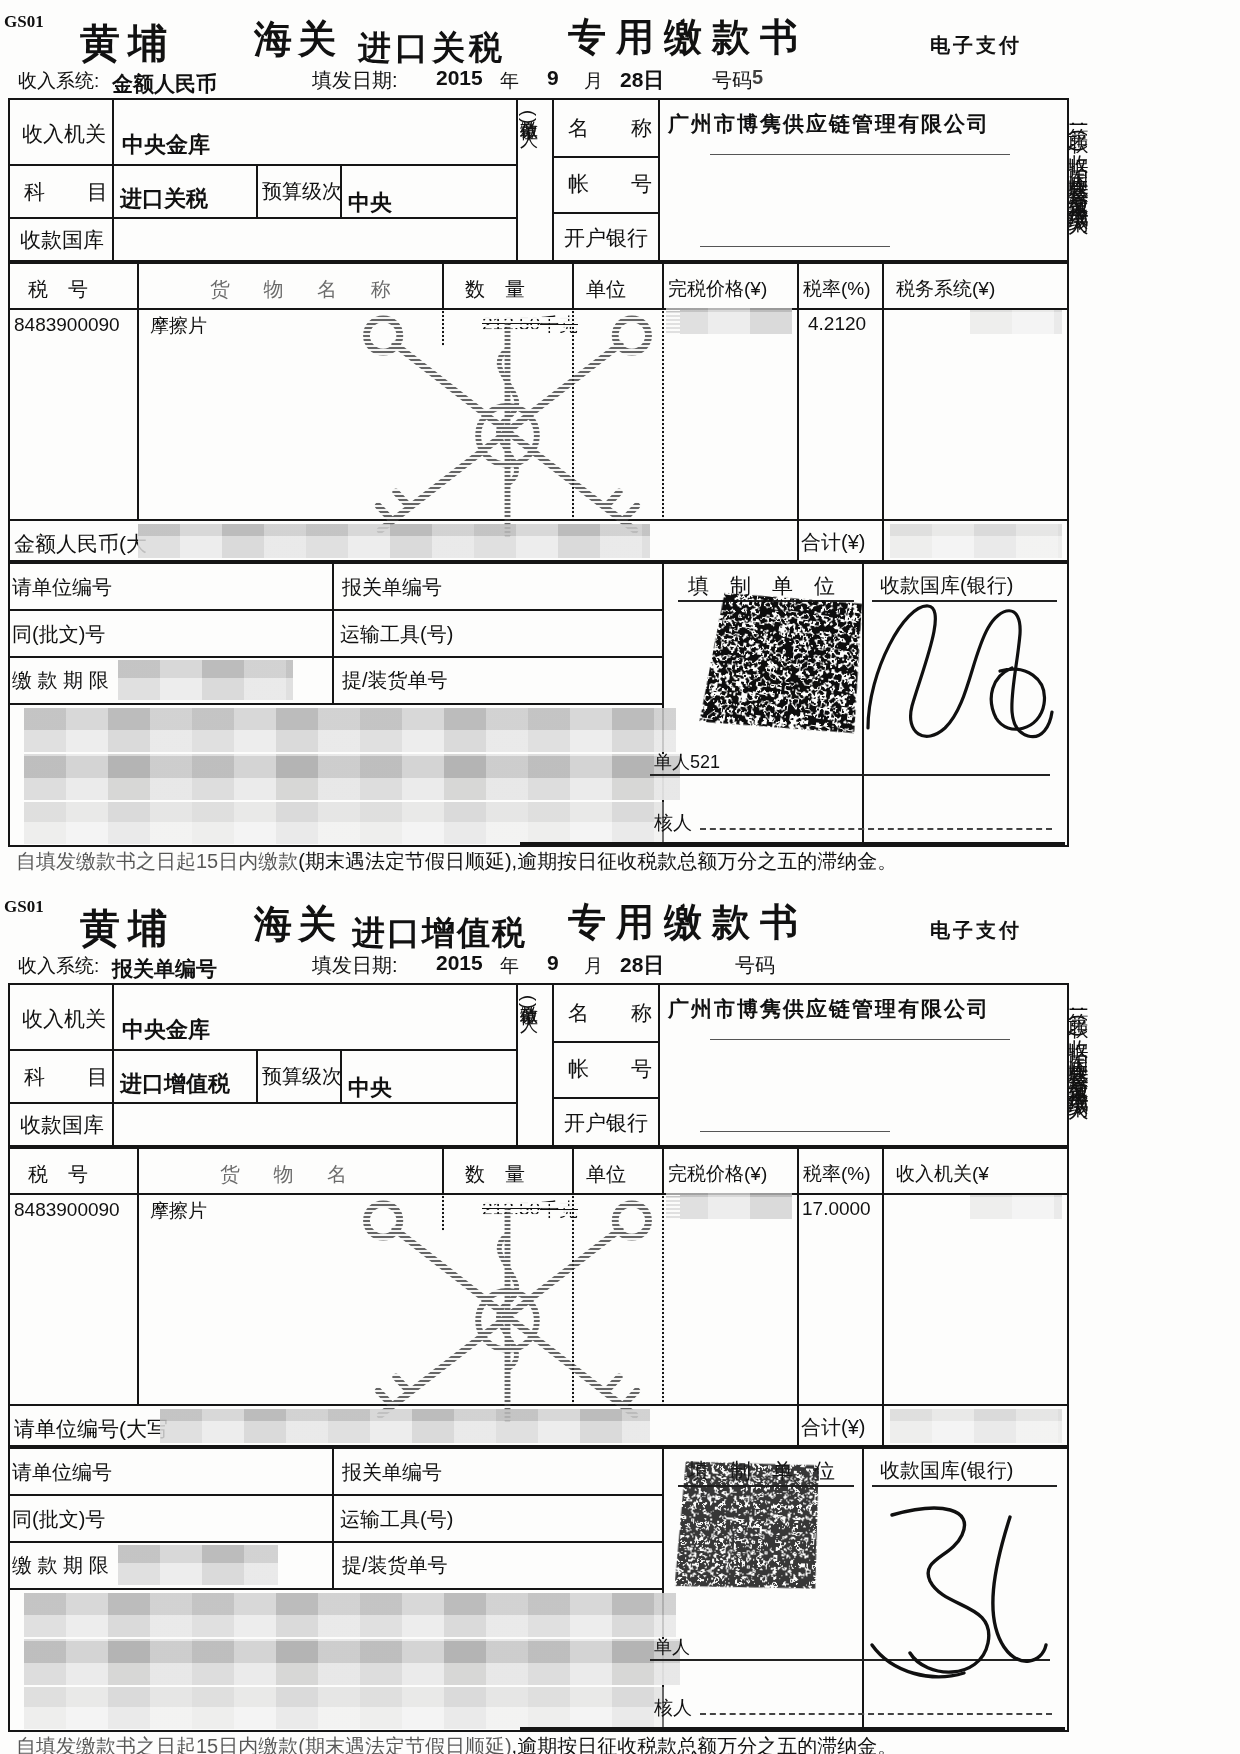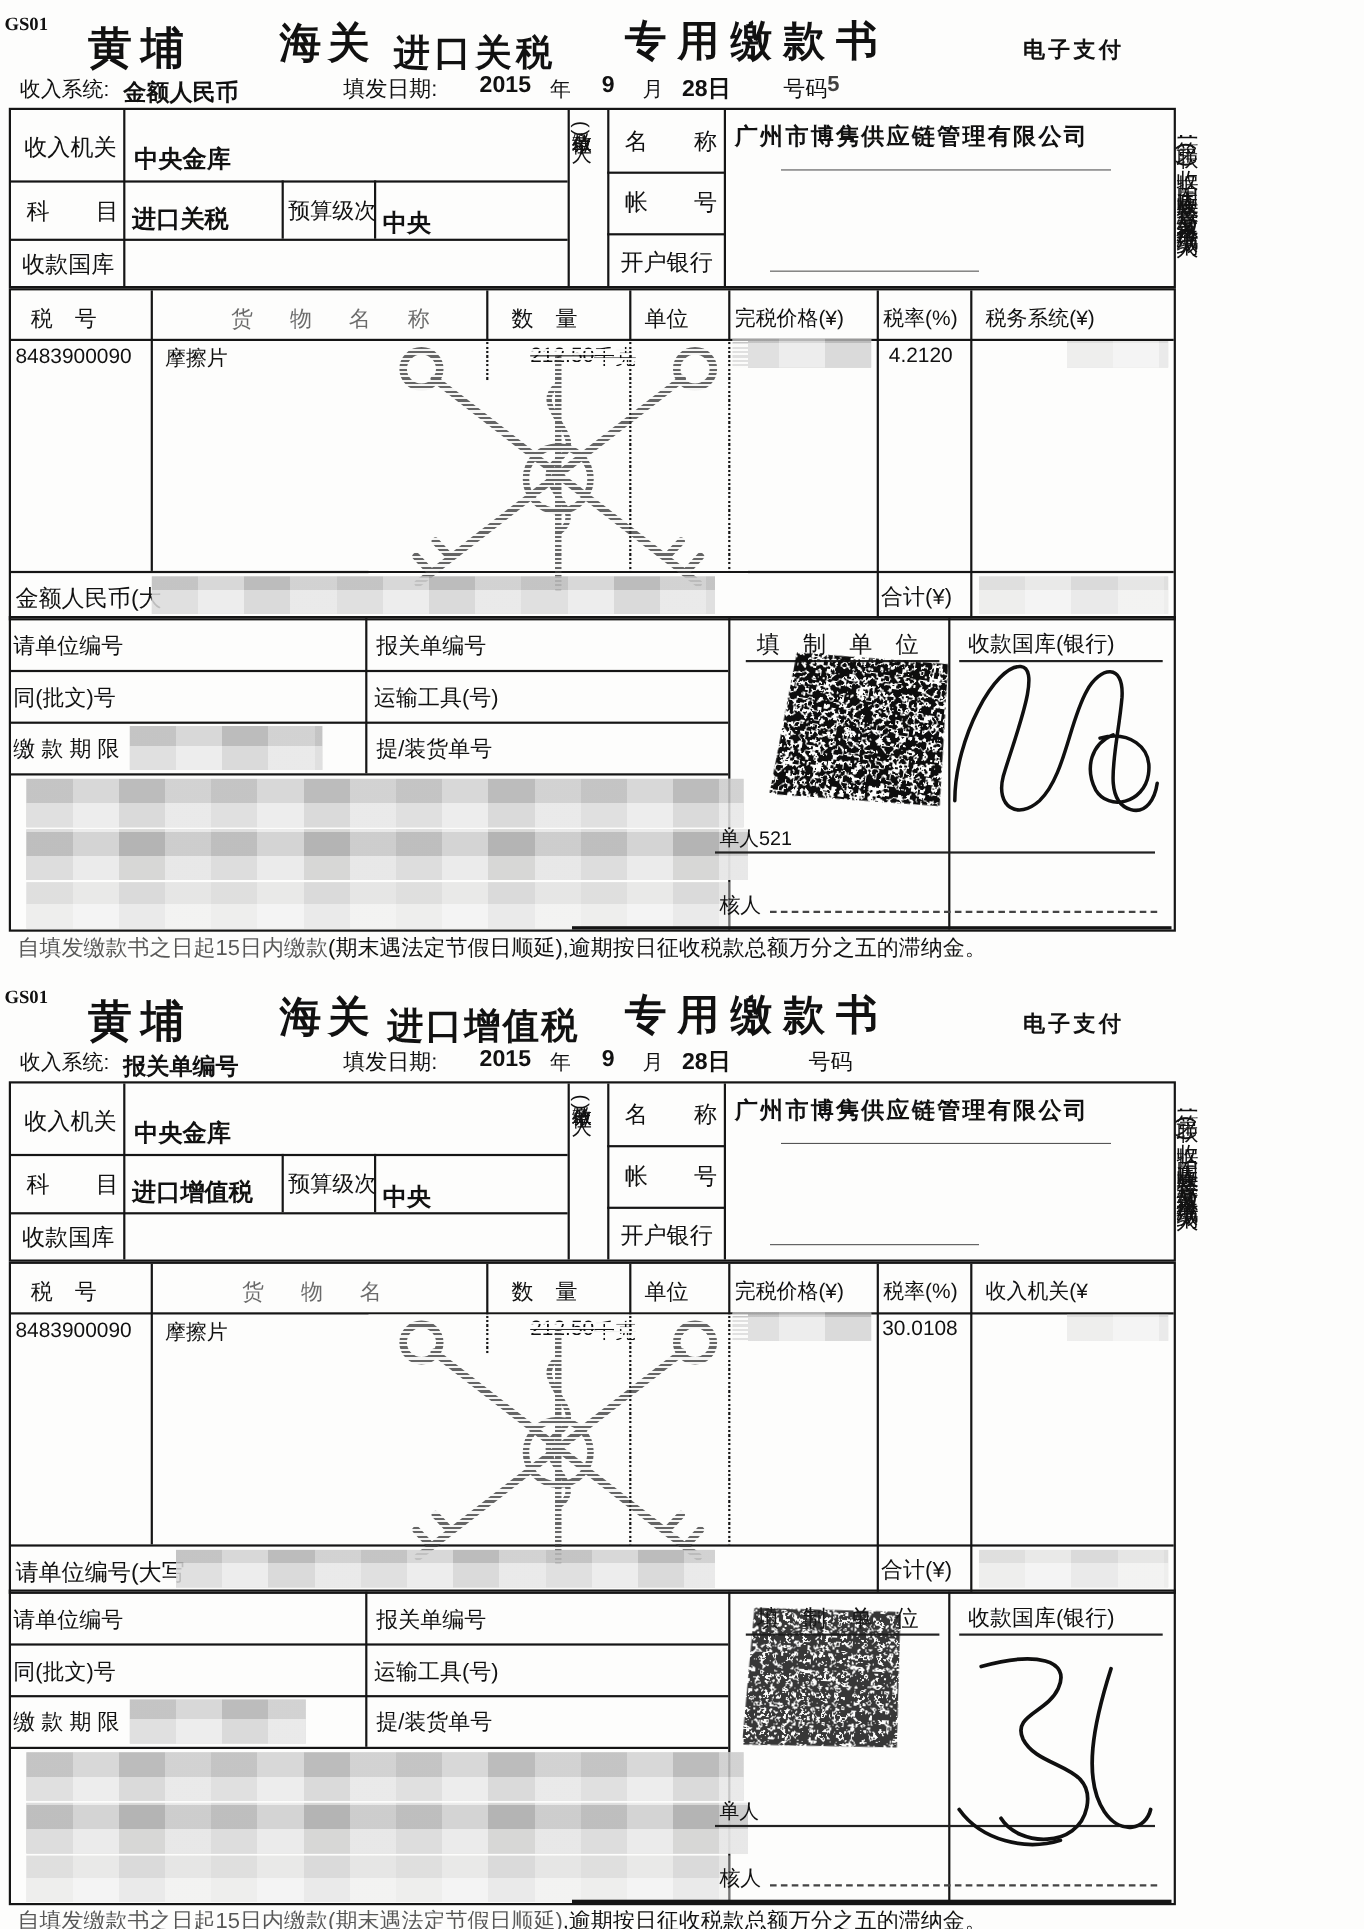--- a/index.html
+++ b/index.html
@@ -244,21 +244,21 @@
       <div class="abs" style="left:455px;top:12px;font-size:20px">数　量</div>
       <div class="abs" style="left:576px;top:12px;font-size:20px">单位</div>
       <div class="abs" style="left:658px;top:12px;font-size:19px">完税价格(¥)</div>
       <div class="abs" style="left:793px;top:12px;font-size:19px">税率(%)</div>
       <div class="abs" style="left:886px;top:12px;font-size:19px">收入机关(¥</div>
       <div class="abs" style="left:4px;top:50px;font-size:19px">8483900090</div>
       <div class="abs" style="left:140px;top:49px;font-size:19px">摩擦片</div>
       <div class="abs strike" style="left:472px;top:49px;font-size:19px">212.50</div>
       <div class="abs strike" style="left:530px;top:48px;font-size:19px">千克</div>
       <div class="redact" style="left:656px;top:44px;width:126px;height:26px"></div>
-      <div class="abs" style="left:792px;top:49px;font-size:19px">30.0108</div>
+      <div class="abs" style="left:792px;top:49px;font-size:19px">17.0000</div>
       <div class="redact light" style="left:960px;top:46px;width:92px;height:24px"></div>
       <div class="wm" style="left:325px;top:46px;width:345px;height:235px">
         <svg viewBox="0 0 340 240" width="345" height="235" style="opacity:.78">
           <g stroke="#3b3b3b" fill="none" stroke-width="7" stroke-linecap="round">
             <path d="M40 225 L285 35"></path>
               <circle cx="297" cy="26" r="17"></circle>
             <path d="M52 215 l-14 -15 M70 201 l-14 -15"></path>
             <path d="M300 225 L55 35"></path>
               <circle cx="43" cy="26" r="17"></circle>
             <path d="M288 215 l14 -15 M270 201 l14 -15"></path>

